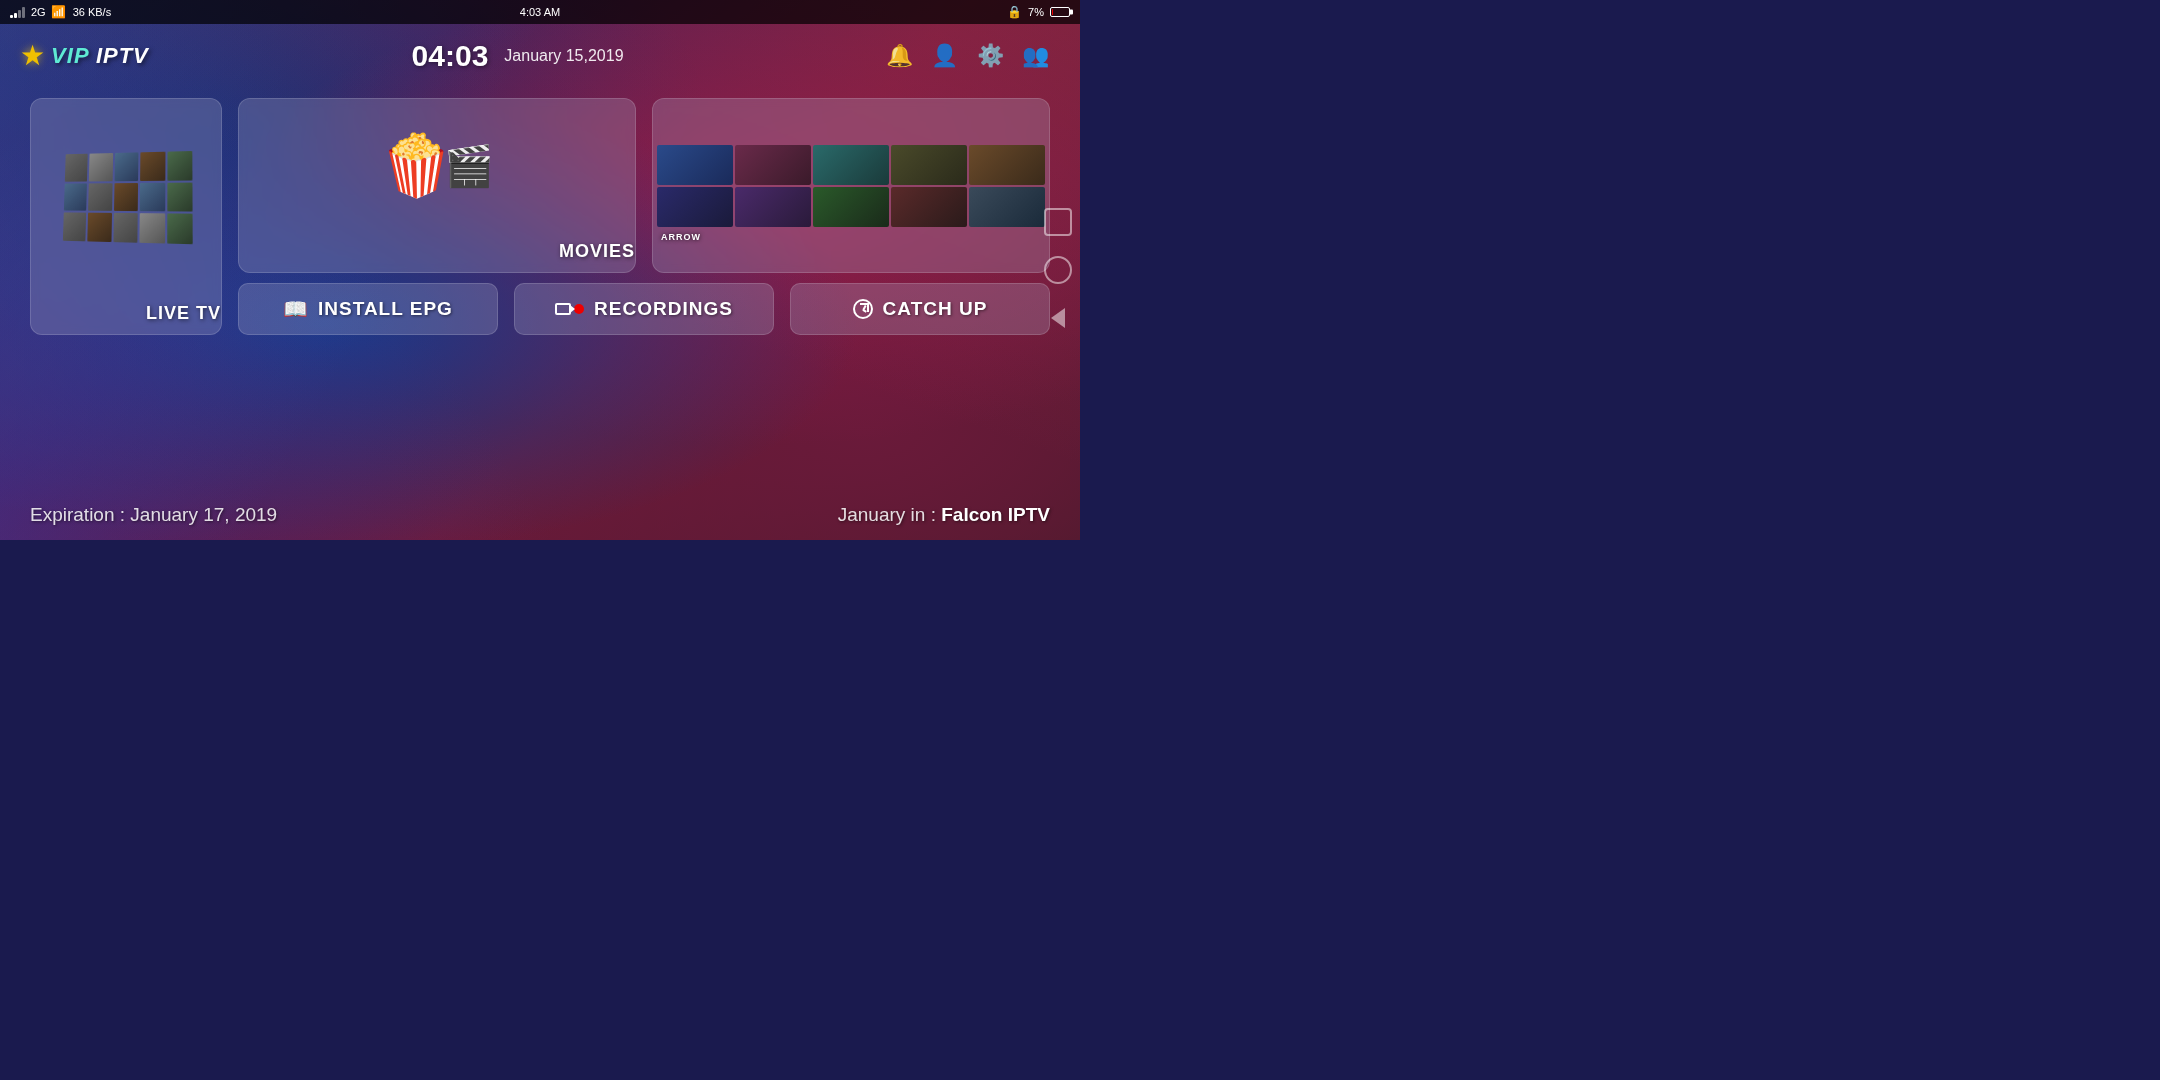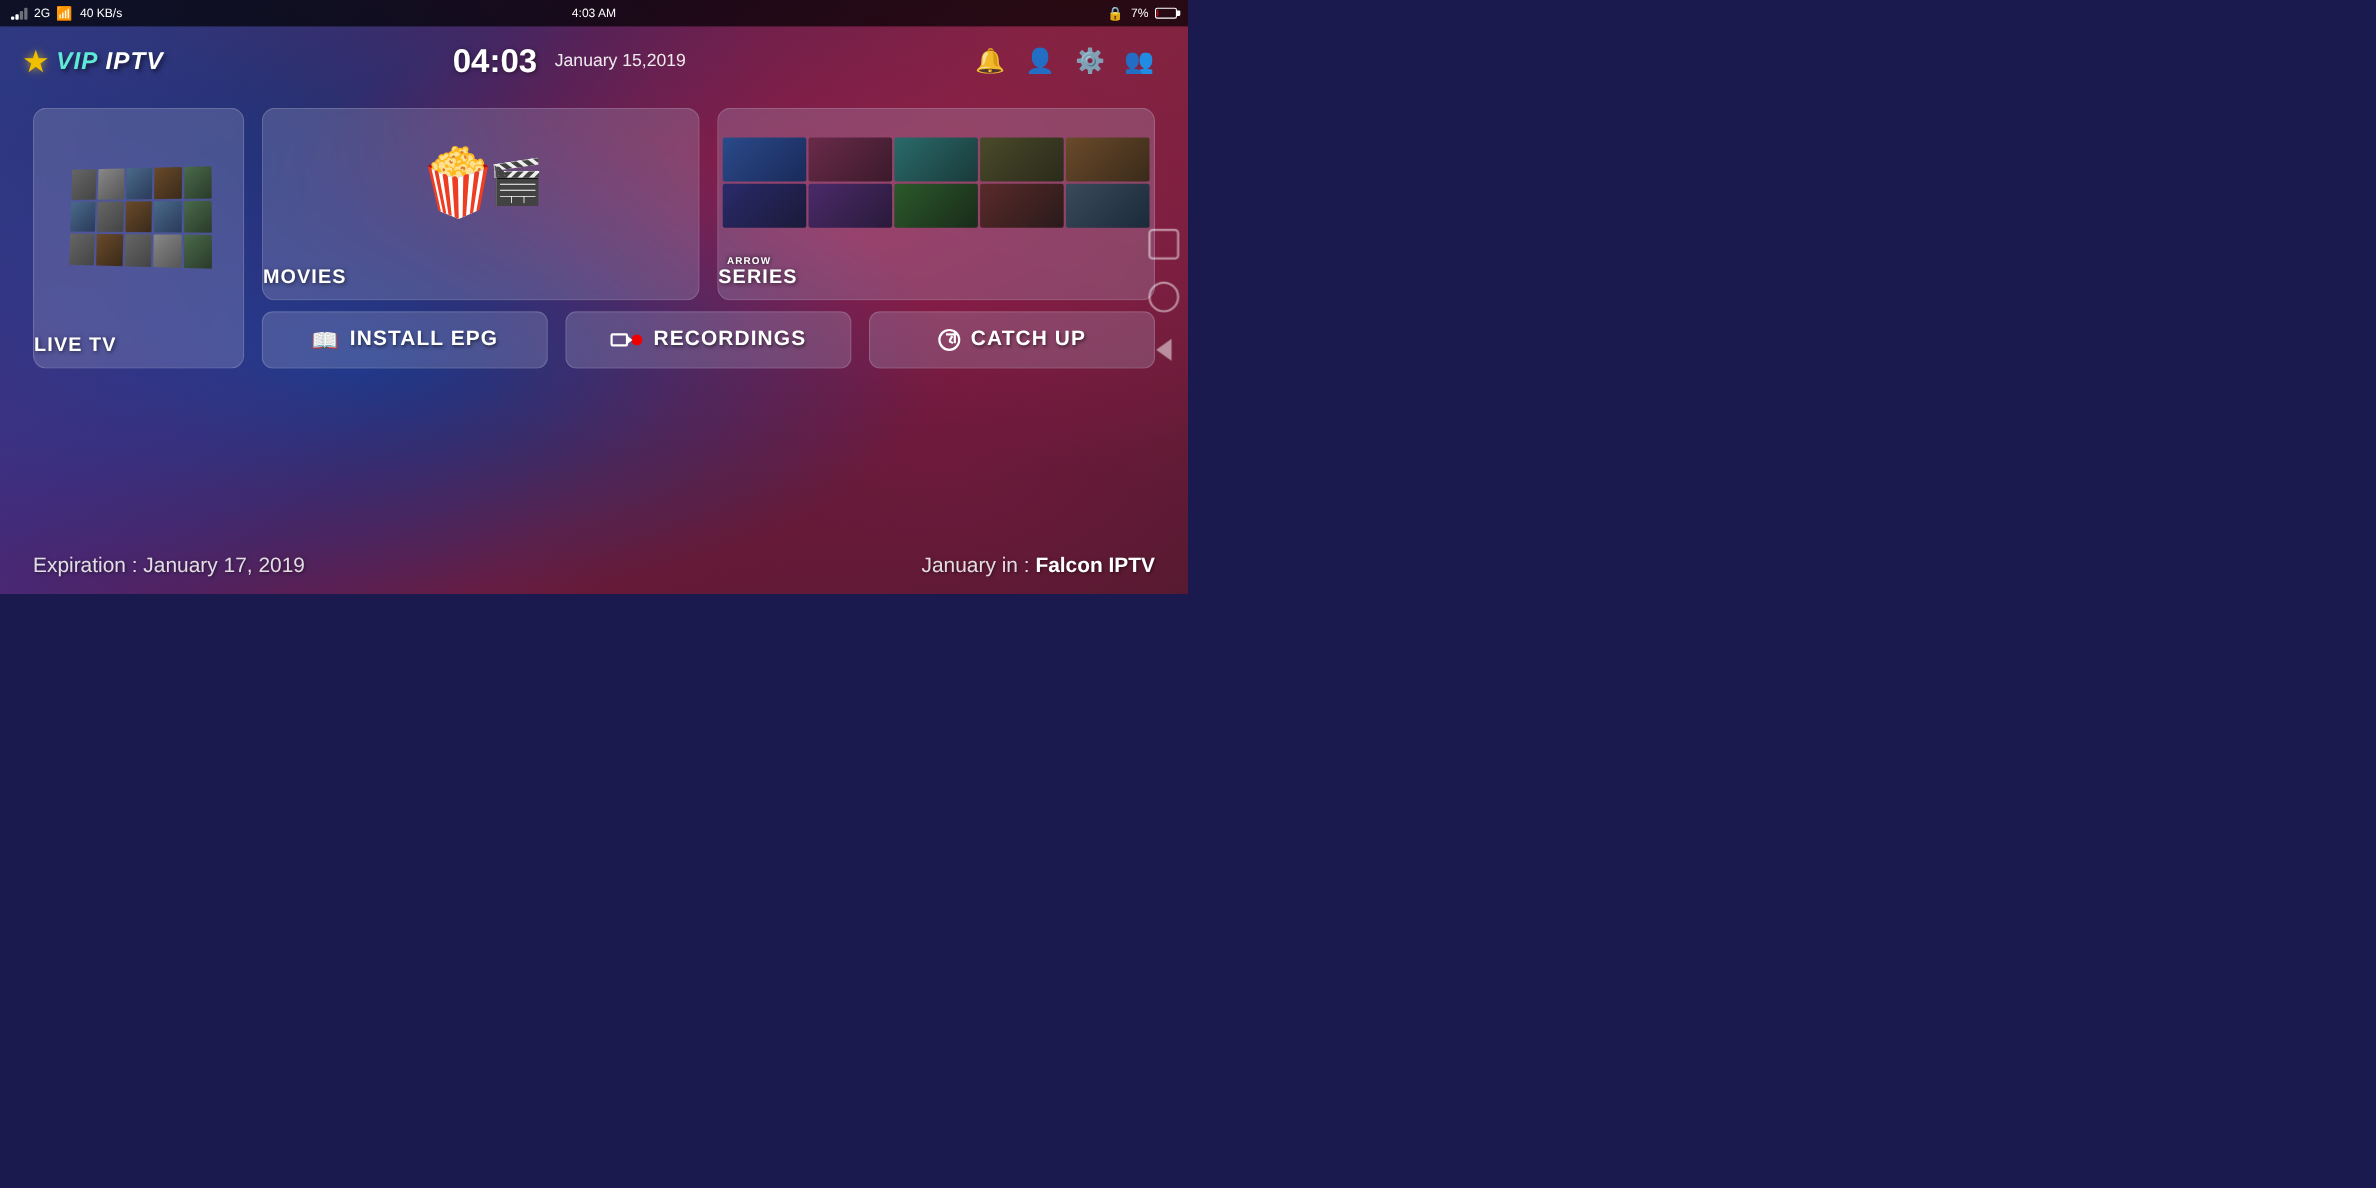--- a/index.html
+++ b/index.html
@@ -250,21 +250,21 @@
     .series-cell:nth-child(4) { background: linear-gradient(135deg, #4a4a2a, #2a2a1a); }
     .series-cell:nth-child(5) { background: linear-gradient(135deg, #6a4a2a, #3a2a1a); }
     .series-cell:nth-child(6) { background: linear-gradient(135deg, #2a2a6a, #1a1a3a); }
     .series-cell:nth-child(7) { background: linear-gradient(135deg, #4a2a6a, #2a1a3a); }
     .series-cell:nth-child(8) { background: linear-gradient(135deg, #2a5a2a, #1a2a1a); }
     .series-cell:nth-child(9) { background: linear-gradient(135deg, #5a2a2a, #2a1a1a); }
     .series-cell:nth-child(10) { background: linear-gradient(135deg, #3a4a5a, #1a2a3a); }
 
     .card-label {
       width: 100%;
-      text-align: left;
+      text-align: right;
       color: #fff;
       font-size: 18px;
       font-weight: 800;
       padding: 8px 0 10px;
       letter-spacing: 1px;
       text-shadow: 1px 1px 4px rgba(0,0,0,0.6);
       text-transform: uppercase;
     }
 
     
@@ -452,21 +452,21 @@
   <div class="status-bar">
     <div class="status-left">
       <div class="signal-bars">
         <span></span>
           <span></span>
           <span></span>
           <span></span>
       </div>
       <span>2G</span>
       <span class="wifi-icon">📶</span>
-      <span>40 KB/s</span>
+      <span>36 KB/s</span>
     </div>
     <div class="status-center">4:03 AM</div>
     <div class="status-right">
       <span class="lock-icon">🔒</span>
       <span>7%</span>
       <div class="battery-icon">
         <div class="battery-body">
           <div class="battery-fill"></div>
         </div>
       </div>
@@ -540,21 +540,20 @@
                 <div class="series-cell"></div>
                 <div class="series-cell"></div>
                 <div class="series-cell"></div>
                 <div class="series-cell"></div>
                 <div class="series-cell"></div>
                 <div class="series-cell"></div>
                 <div class="series-cell"></div>
               </div>
               <div class="arrow-badge">ARROW</div>
             </div>
-            <div class="card-label">SERIES</div>
           </div>
 
         </div>
 
         <div class="card-row">
 
           <div class="small-card">
             <span class="small-card-icon">📖</span>
             <span class="small-card-label">INSTALL EPG</span>
           </div>

